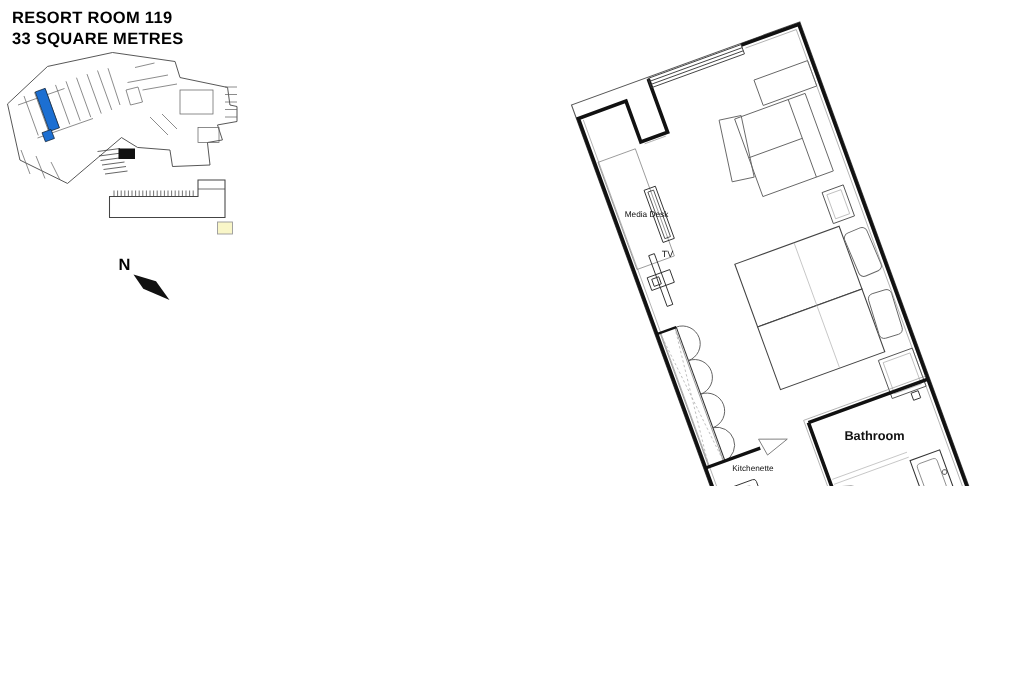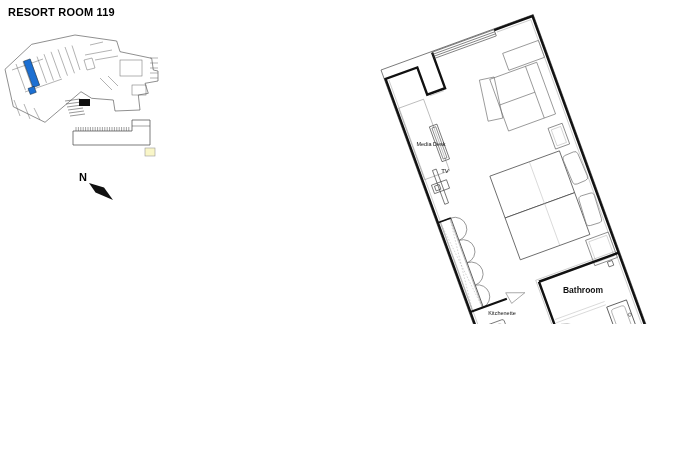--- a/index.html
+++ b/index.html
@@ -197,20 +197,21 @@
       <polygon points="58,366 64,366 64,373 58,374"></polygon>
       <polygon points="36,378 44,377 46,383 38,386"></polygon>
       <polygon points="48,377 56,376 58,383 50,386"></polygon>
       <polygon points="59,377 64,377 64,385 59,386"></polygon>
     </g>
   </g>
 </svg>
 
   <div id="title">
     <div>RESORT ROOM 119</div>
+    <div>33 SQUARE METRES</div>
   </div>
 
   <div id="north-label">N</div>
 
   <div class="ovl plan-label small" style="left:431px;top:144px;">Media Desk</div>
   <div class="ovl plan-label" style="left:445px;top:171px;">TV</div>
   <div class="ovl plan-label small" style="left:502px;top:313px;">Kitchenette</div>
   <div class="ovl plan-label small" style="left:503px;top:372px;">
     <div>Dry</div>
     <div>Area</div>

